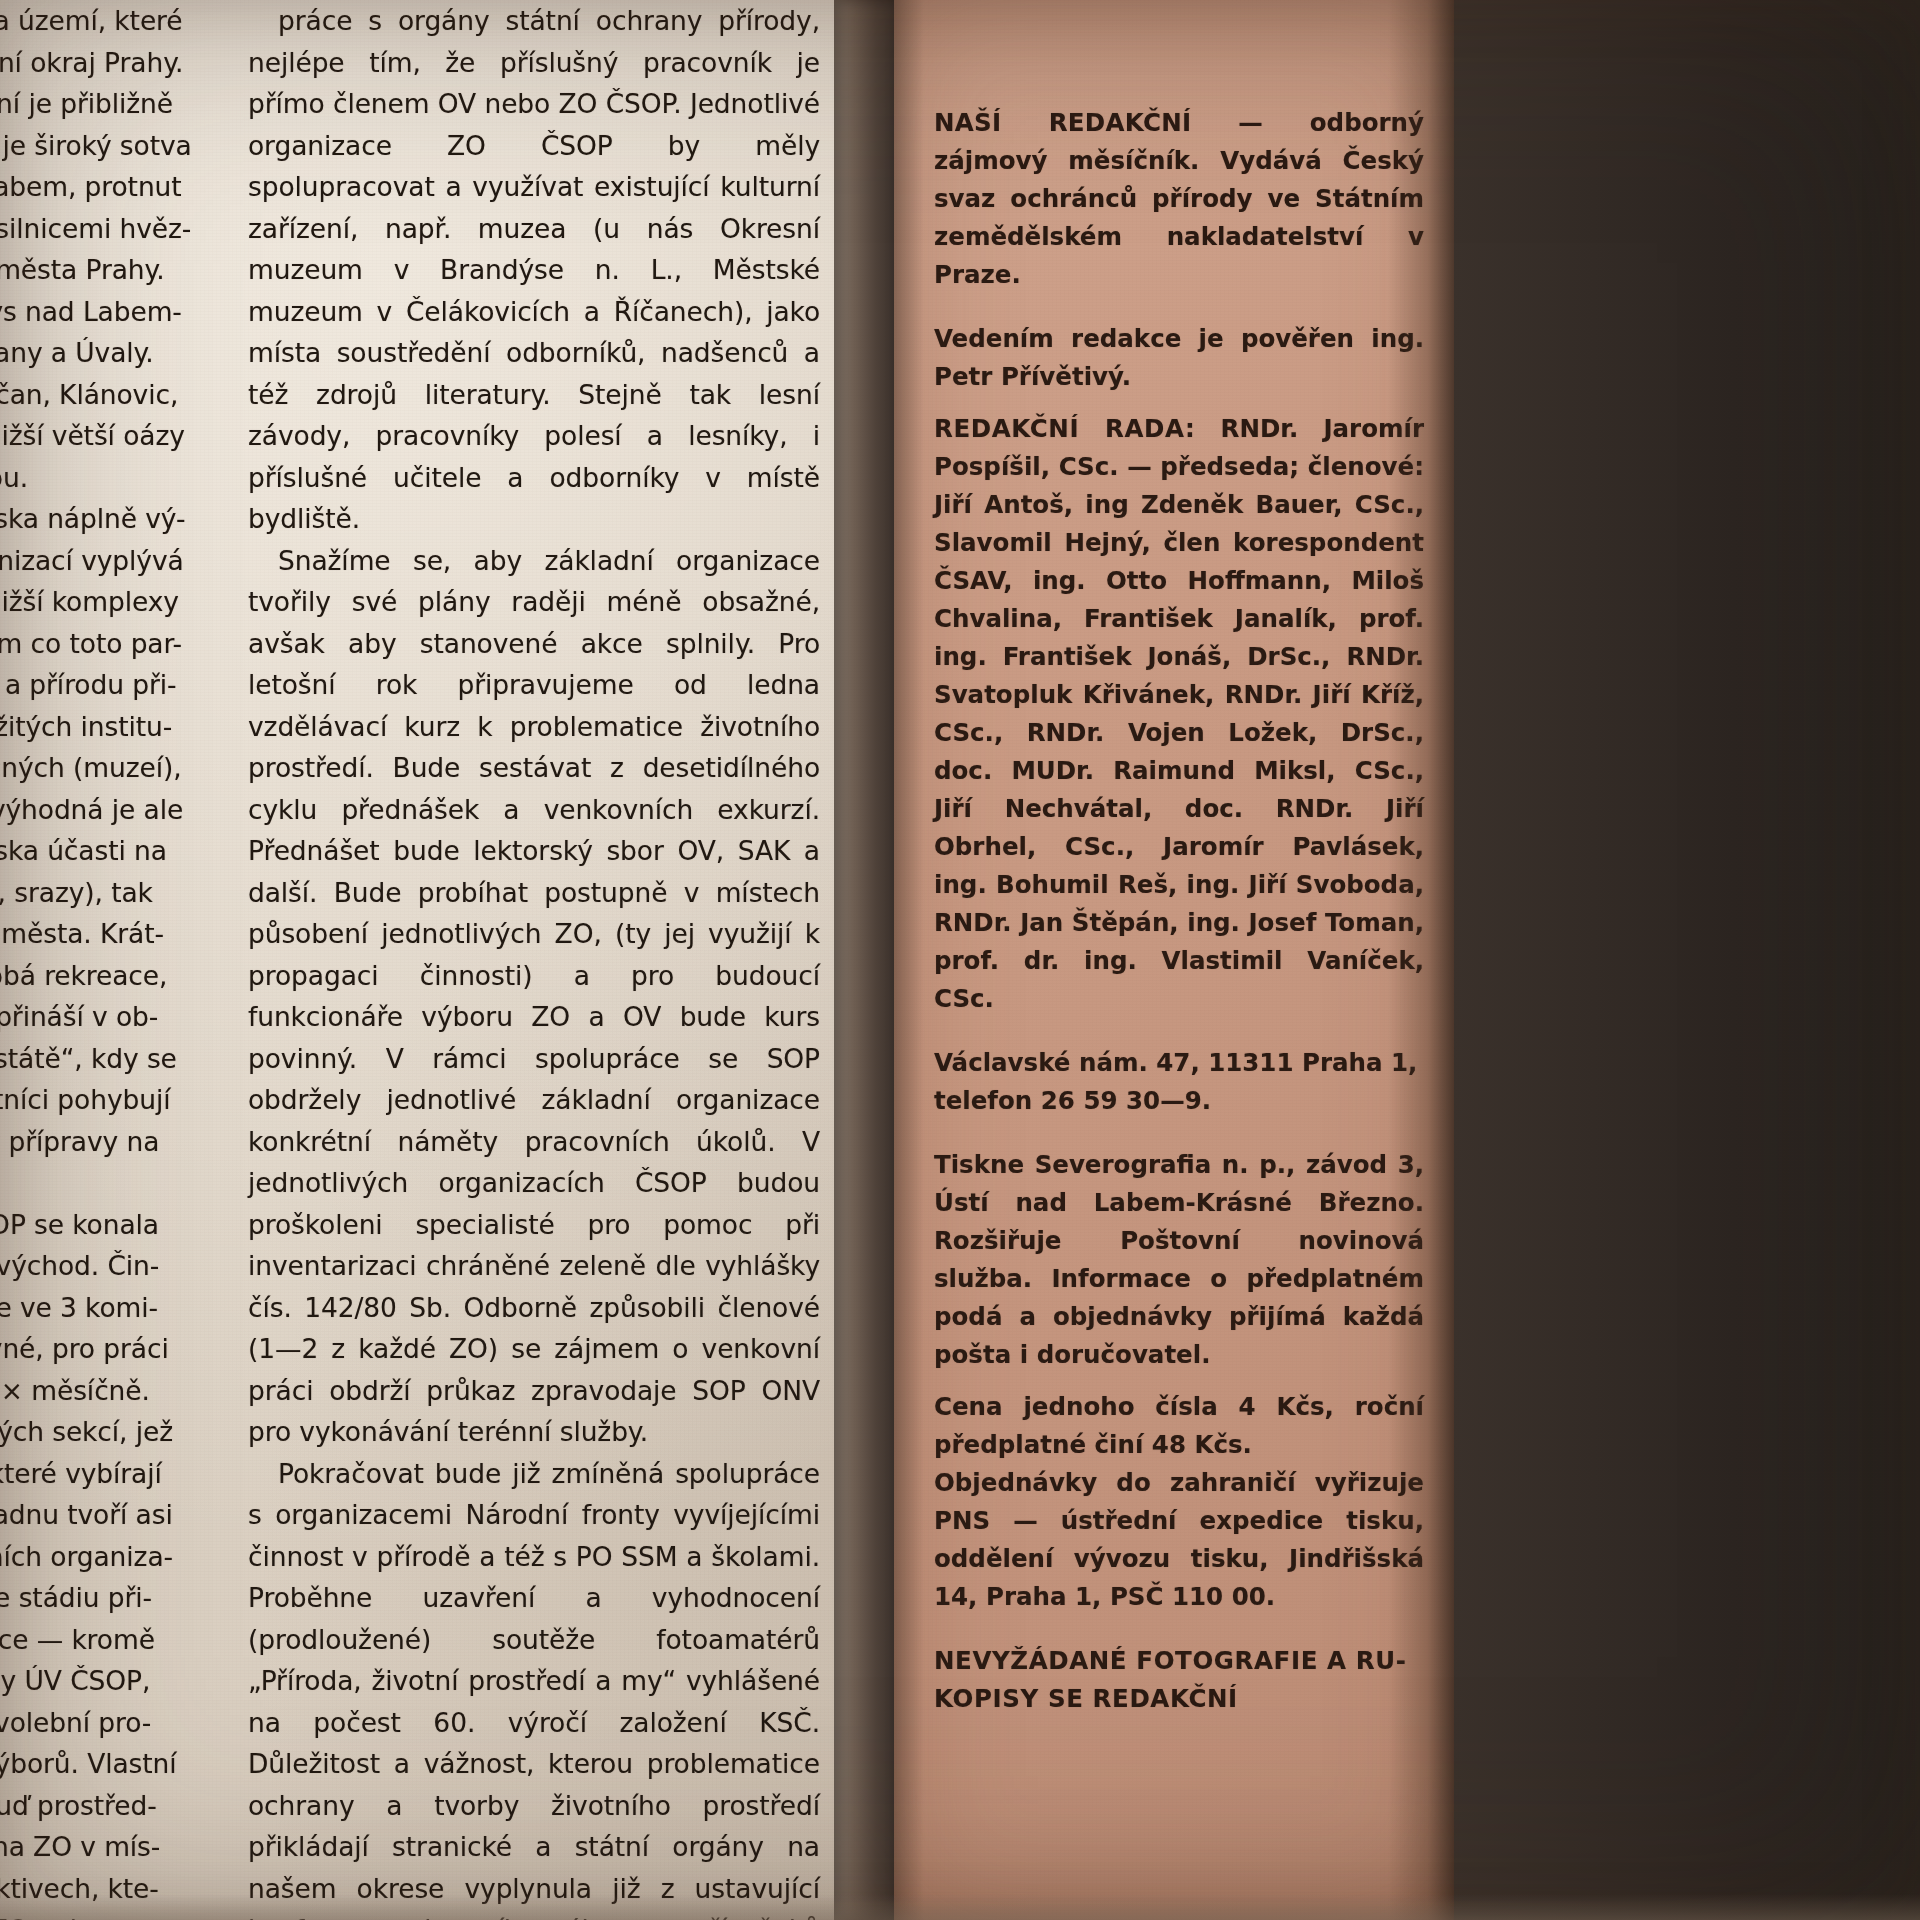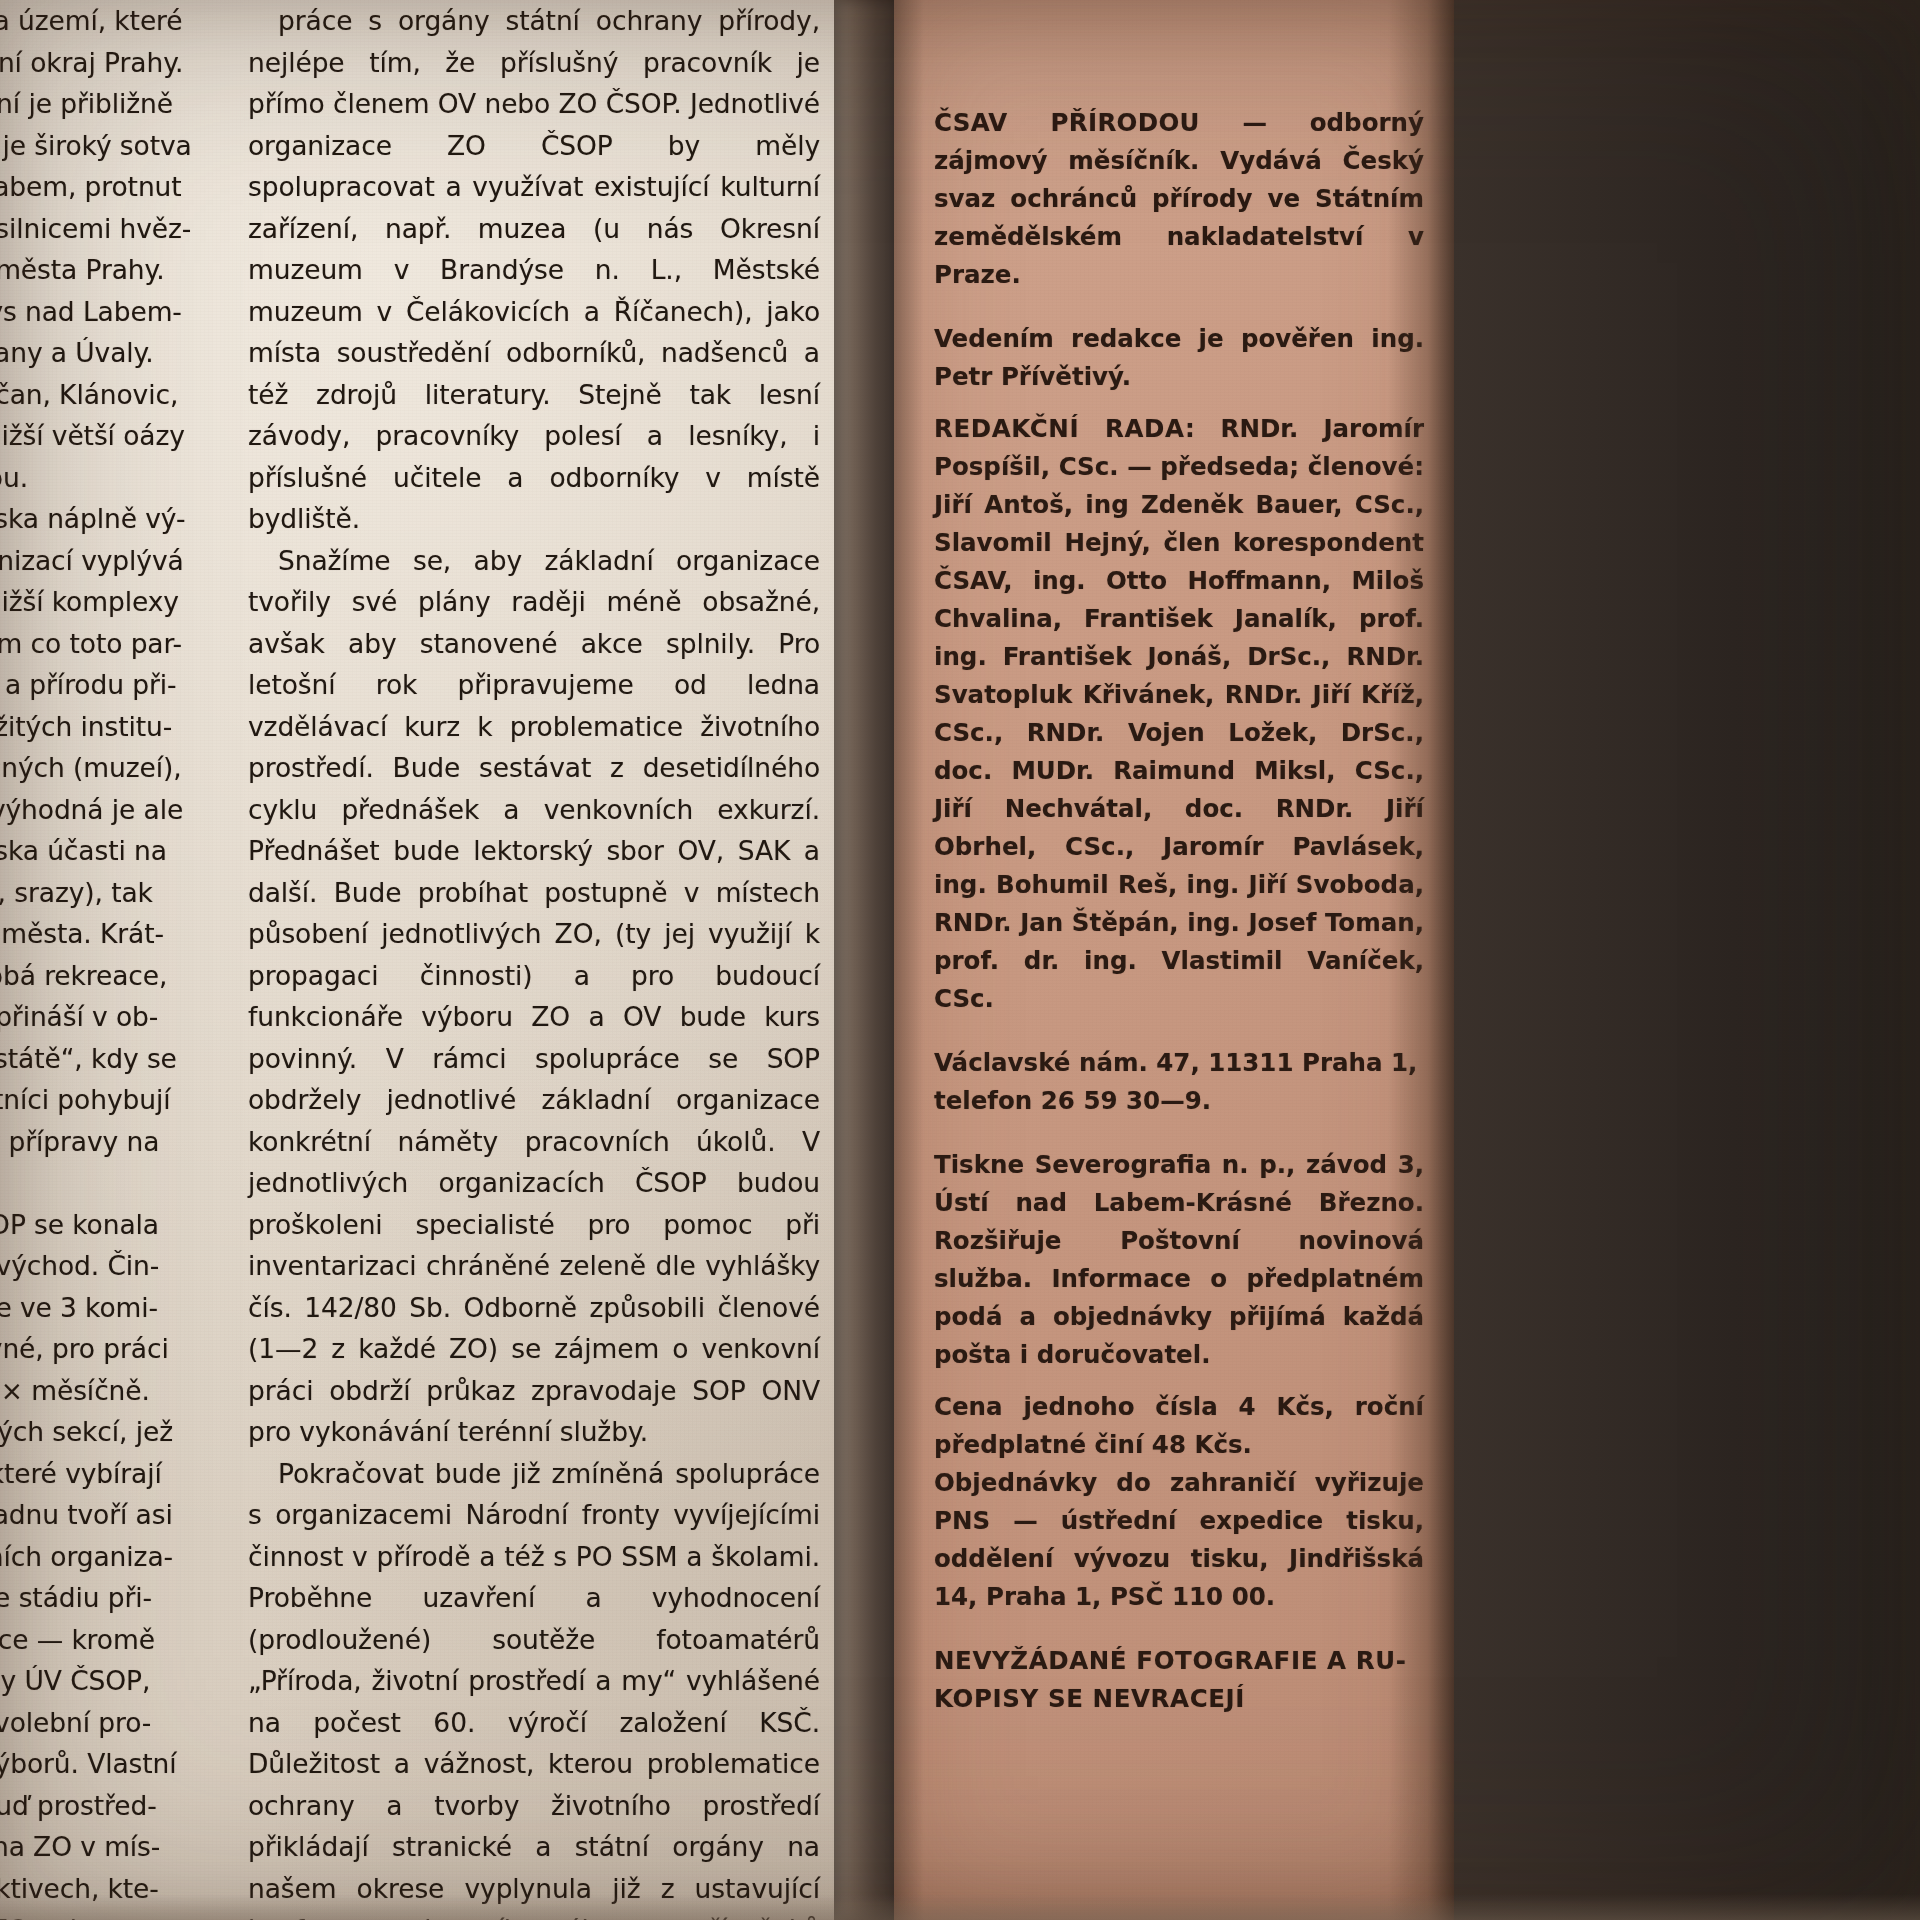--- a/index.html
+++ b/index.html
@@ -214,21 +214,21 @@
       <p class="ind">Pokračovat bude již zmíněná spolupráce s organizacemi Národní fronty vyvíjejícími činnost v přírodě a též s PO SSM a školami. Proběhne uzavření a vyhodnocení (prodloužené) soutěže fotoamatérů „Příroda, životní prostředí a my“ vyhlášené na počest 60. výročí založení KSČ. Důležitost a vážnost, kterou problematice ochrany a tvorby životního prostředí přikládají stranické a státní orgány na našem okrese vyplynula již z ustavující konference okresního výboru, z příspěvků tajemníka pro ideologickou práci OV KSČ i místopředsedkyně Okresního národního výboru Praha-východ.</p>
 
     </div>
 
     <div class="gutter"></div>
 
     <div class="col-side">
       <div class="shadow-left"></div>
 
       <div class="sblock">
-        <span class="lead">ČSAV PŘÍRODOU</span><span> — odborný zájmový měsíčník. Vydává Český svaz ochránců přírody ve Státním zemědělském nakladatelství v Praze.</span>
+        <span class="lead">NAŠÍ REDAKČNÍ</span><span> — odborný zájmový měsíčník. Vydává Český svaz ochránců přírody ve Státním zemědělském nakladatelství v Praze.</span>
       </div>
 
       <div class="gap"></div>
 
       <div class="sblock">Vedením redakce je pověřen ing. Petr Přívětivý.</div>
 
       <div class="gap-sm"></div>
 
       <div class="sblock">
         <span class="caps">REDAKČNÍ RADA:</span><span> RNDr. Jaromír Pospíšil, CSc. — předseda; členové: Jiří Antoš, ing Zdeněk Bauer, CSc., Slavomil Hejný, člen korespondent ČSAV, ing. Otto Hoffmann, Miloš Chvalina, František Janalík, prof. ing. František Jonáš, DrSc., RNDr. Svatopluk Křivánek, RNDr. Jiří Kříž, CSc., RNDr. Vojen Ložek, DrSc., doc. MUDr. Raimund Miksl, CSc., Jiří Nechvátal, doc. RNDr. Jiří Obrhel, CSc., Jaromír Pavlásek, ing. Bohumil Reš, ing. Jiří Svoboda, RNDr. Jan Štěpán, ing. Josef Toman, prof. dr. ing. Vlastimil Vaníček, CSc.</span>
@@ -244,21 +244,21 @@
       <div class="sblock">Tiskne Severografia n. p., závod 3, Ústí nad Labem-Krásné Březno. Rozšiřuje Poštovní novinová služba. Informace o předplatném podá a objednávky přijímá každá pošta i doručovatel.</div>
 
       <div class="gap-sm"></div>
 
       <div class="sblock">Cena jednoho čísla 4 Kčs, roční předplatné činí 48 Kčs.</div>
       <div class="sblock">Objednávky do zahraničí vyřizuje PNS — ústřední expedice tisku, oddělení vývozu tisku, Jindřišská 14, Praha 1, PSČ 110 00.</div>
 
       <div class="gap"></div>
 
       <div class="sblock caps">NEVYŽÁDANÉ FOTOGRAFIE A RU-</div>
-      <div class="sblock caps">KOPISY SE NEVRACEJÍ</div>
+      <div class="sblock caps">KOPISY SE REDAKČNÍ</div>
 
       <div class="col-side-edge"></div>
     </div>
 
     <div class="right-dark"></div>
   </div>
 
   <div class="grain"></div>
   <div class="vignette"></div>
   <div class="fade-bottom"></div>

